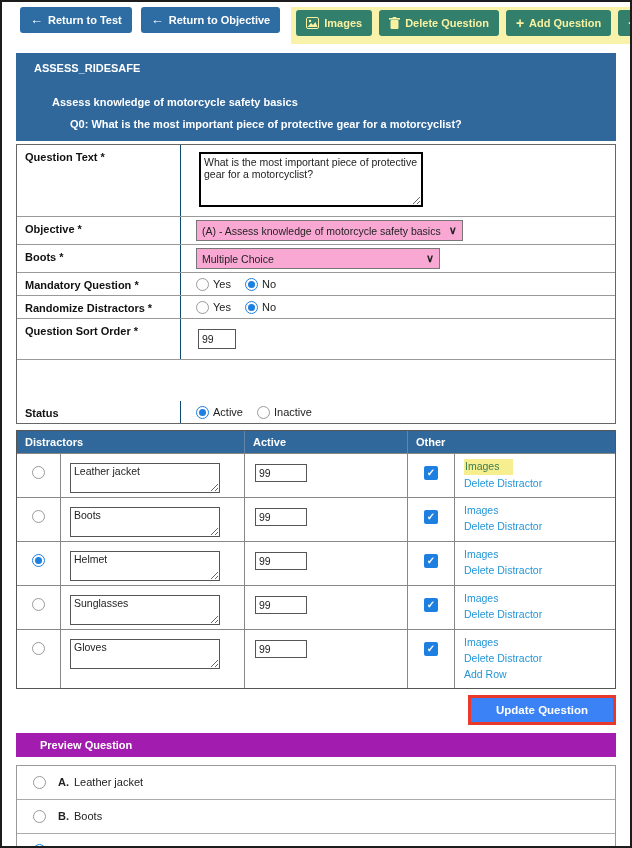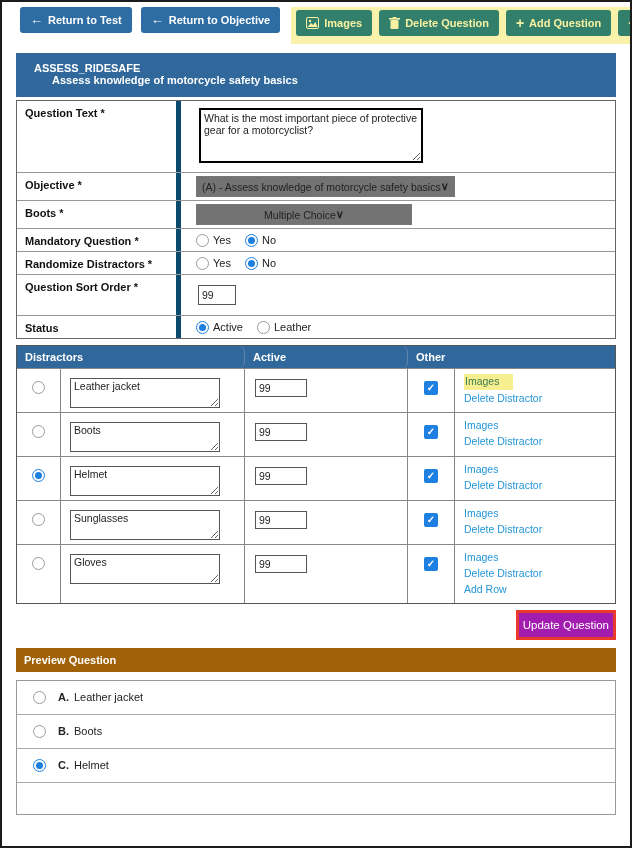--- a/index.html
+++ b/index.html
@@ -16,51 +16,51 @@
   .toolbar-highlight { background: #f9f2ab; padding: 3px 4px 8px 5px; display: flex; margin-left: 2px; }
   .btn-green { background: #32806c; color: #f8f1a2; margin-right: 7px; }
   .btn-green:last-child { margin-right: 0; }
   .arrow-ic { font-size: 13px; line-height: 10px; font-weight: bold; }
   .plus-ic { font-size: 14px; line-height: 10px; font-weight: bold; }
   .btn svg { display: block; }
 
   
   .qheader { background: #30689c; color: #fff; margin: 9px 14px 0 14px;
     padding: 9px 10px 11px 18px; font-size: 11px; font-weight: bold; }
-  .qheader .l2 { padding-left: 18px; margin-top: 0; }
+  .qheader .l2 { padding-left: 18px; margin-top: 22px; }
   .qheader .l3 { padding-left: 36px; margin-top: 10px; }
 
   
   .formtable { margin: 3px 14px 0 14px; border: 1px solid #666; }
   .frow { display: grid; grid-template-columns: 164px 1fr; border-bottom: 1px solid #999; }
-  .frow:last-child { border-bottom: none; }
+  .frow:last-child { border-bottom: none; margin-top: 41px; }
   .flabel { font-size: 11px; font-weight: bold; color: #111; padding: 6px 6px 4px 8px;
-    border-right: 5px solid #0c4a6e; }
+    border-right: 1px solid #0c4a6e; }
   .ffield { display: flex; align-items: center; padding: 3px 6px 3px 15px; }
   .qtext-area { width: 224px; height: 55px; border: 2px solid #000; font-family: "Liberation Sans", sans-serif;
     font-size: 10.5px; color: #222; padding: 2px 3px; resize: both; margin: 4px 0 6px 3px; }
-  .selectbox { border: 1px solid #777; background: #737373; font-size: 10.5px; color: #222;
-    padding: 3px 5px; display: inline-flex; align-items: center; gap: 0; }
+  .selectbox { border: 1px solid #777; background: #f9a8d4; font-size: 10.5px; color: #222;
+    padding: 3px 5px; display: inline-flex; align-items: center; gap: 8px; }
   .selectbox .chev { font-weight: bold; font-size: 11px; color: #222; }
   .radio { width: 13px; height: 13px; border: 1px solid #9a9a9a; border-radius: 50%;
     display: inline-block; position: relative; background: #fff; flex: none; }
   .radio.checked { border: 1px solid #1d7fe0; }
   .radio.checked::after { content: ""; position: absolute; left: 2px; top: 2px;
     width: 7px; height: 7px; border-radius: 50%; background: #1d7fe0; }
   .radio-group { display: flex; align-items: center; gap: 4px; font-size: 11px; color: #222; }
   .radio-group .opt2 { margin-left: 10px; }
   .small-input { width: 38px; height: 20px; border: 1px solid #555; font-size: 10.5px;
     padding: 1px 3px; font-family: "Liberation Sans", sans-serif; color: #222; }
   .sort-row-field { padding: 10px 6px 10px 17px; }
 
   
   .dtable { margin: 6px 14px 0 14px; border: 1px solid #555; }
   .dhead { display: grid; grid-template-columns: 228px 163px 47px 1fr;
     background: #30689c; color: #fff; font-size: 11px; font-weight: bold; }
-  .dhead > div { padding: 5px 0 5px 8px; border-right: 1px solid #6286ab; border-radius: 6px; }
+  .dhead > div { padding: 5px 0 5px 8px; border-right: 1px solid #6286ab; }
   .dhead > div:last-child { border-right: none; }
   .drow { display: grid; grid-template-columns: 44px 184px 163px 47px 1fr;
     border-top: 1px solid #888; }
   .dcell { border-right: 1px solid #888; display: flex; align-items: flex-start; padding-top: 6px; }
   .dcell:last-child { border-right: none; }
   .dcell.radio-cell { justify-content: center; padding-top: 12px; }
   .d-textarea { width: 150px; height: 30px; border: 1px solid #555; font-family: "Liberation Sans", sans-serif;
     font-size: 10.5px; color: #222; padding: 1px 3px; resize: both; margin: 3px 0 4px 9px; }
   .dcell.sort-cell { padding: 10px 0 0 10px; }
   .d-sort { width: 52px; height: 18px; border: 1px solid #555; font-size: 10.5px; padding: 1px 3px;
@@ -69,26 +69,26 @@
   .checkbox { width: 14px; height: 14px; border-radius: 2px; background: #1d7fe0;
     color: #fff; font-size: 10px; font-weight: bold; display: flex; align-items: center;
     justify-content: center; line-height: 1; }
   .dcell.links-cell { flex-direction: column; align-items: flex-start; padding: 5px 0 5px 9px; gap: 1px; }
   .dlink { font-size: 10.5px; color: #2496d8; text-decoration: none; cursor: pointer; line-height: 1.45; }
   .dlink.hl { background: #f7ee8f; color: #3a7d52; padding: 0 14px 1px 1px; }
 
   
   .update-row { display: flex; justify-content: flex-end; margin: 6px 14px 0 0; }
   .update-wrap { border: 3px solid #e8392c; }
-  .btn-update { background: #a21caf; color: #fff; font-size: 11.5px; font-weight: normal;
-    padding: 6px 4px; cursor: pointer; }
-
-  
-  .preview-header { background: #a16207; color: #fff; font-size: 11px; font-weight: bold;
-    margin: 8px 14px 0 14px; padding: 6px 8px; }
+  .btn-update { background: #3b82f6; color: #fff; font-size: 11.5px; font-weight: bold;
+    padding: 6px 25px; cursor: pointer; }
+
+  
+  .preview-header { background: #a21caf; color: #fff; font-size: 11px; font-weight: bold;
+    margin: 8px 14px 0 14px; padding: 6px 24px; }
   .preview-box { margin: 8px 14px 0 14px; border: 1px solid #999; }
   .prow { border-bottom: 1px solid #aaa; display: flex; align-items: center;
     padding: 10px 8px 10px 16px; font-size: 11px; color: #222; min-height: 31px; }
   .prow:last-child { border-bottom: none; }
   .prow .qnum { color: #222; margin-right: 18px; }
   .prow .letter { font-weight: bold; margin: 0 5px 0 12px; }
 </style>
 </head>
 <body>
 
@@ -131,20 +131,21 @@
       <div class="btn btn-green">
         <span class="plus-ic">+</span>
 
       </div>
     </div>
   </div>
 
   <div class="qheader">
     <div class="l1">ASSESS_RIDESAFE</div>
     <div class="l2">Assess knowledge of motorcycle safety basics</div>
+    <div class="l3">Q0: What is the most important piece of protective gear for a motorcyclist?</div>
   </div>
 
   <div class="formtable">
     <div class="frow">
       <div class="flabel">Question Text *</div>
       <div class="ffield">
         <textarea class="qtext-area" style="">What is the most important piece of protective gear for a motorcyclist?</textarea>
       </div>
     </div>
     <div class="frow">
@@ -152,21 +153,21 @@
       <div class="ffield">
         <div class="selectbox">
           <span>(A) - Assess knowledge of motorcycle safety basics</span>
           <span class="chev">∨</span>
         </div>
       </div>
     </div>
     <div class="frow">
       <div class="flabel">Boots *</div>
       <div class="ffield">
-        <div class="selectbox" style="width:216px; justify-content:center;">
+        <div class="selectbox" style="width:244px; justify-content:space-between;">
           <span>Multiple Choice</span>
           <span class="chev">∨</span>
         </div>
       </div>
     </div>
     <div class="frow">
       <div class="flabel">Mandatory Question *</div>
       <div class="ffield">
         <div class="radio-group">
           <span class="radio"></span>
@@ -193,21 +194,21 @@
         <input class="small-input" value="99" style="">
       </div>
     </div>
     <div class="frow">
       <div class="flabel">Status</div>
       <div class="ffield">
         <div class="radio-group">
           <span class="radio checked"></span>
           <span>Active</span>
           <span class="radio opt2"></span>
-          <span>Leather</span>
+          <span>Inactive</span>
         </div>
       </div>
     </div>
   </div>
 
   <div class="dtable">
     <div class="dhead">
       <div>Distractors</div>
       <div>Active</div>
       <div>Other</div>

